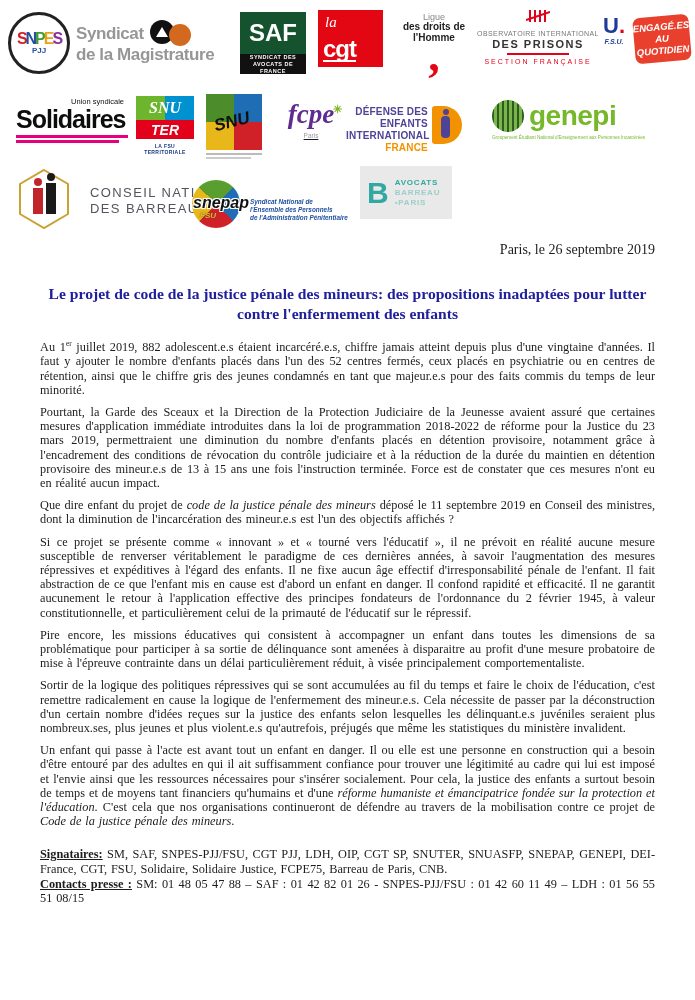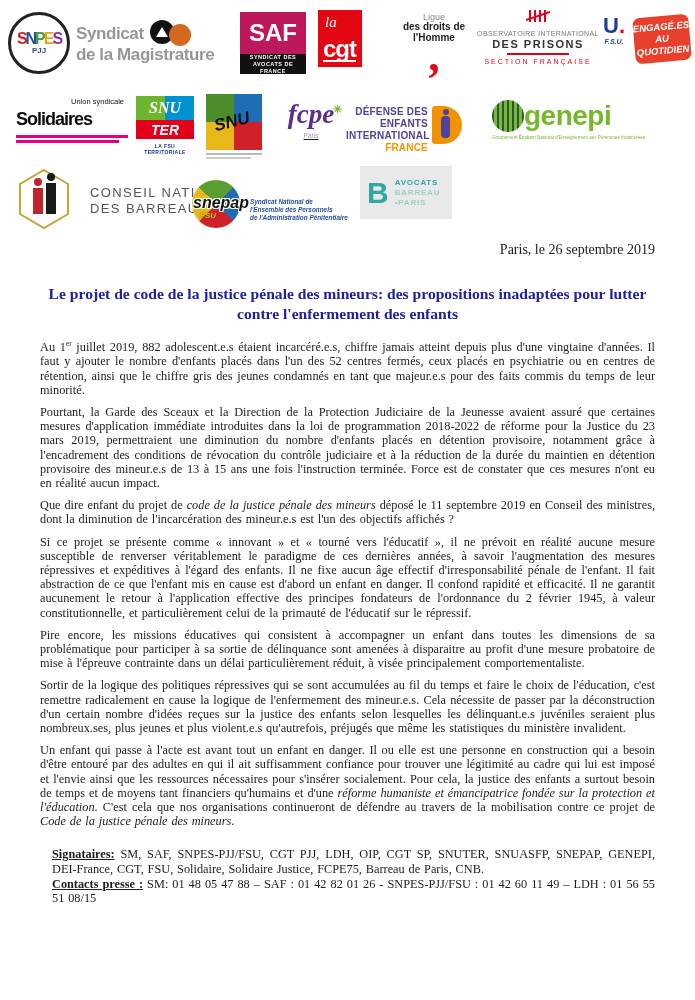--- a/index.html
+++ b/index.html
@@ -23,27 +23,27 @@
   .mag{left:76px;top:20px;width:150px;font-family:"Liberation Sans",sans-serif;font-weight:700;color:#969696;}
   .mag-line1{display:flex;align-items:center;font-size:17px;line-height:17px;letter-spacing:-0.4px;}
   .mag-circles{display:flex;margin-left:6px;}
   .mag-black{width:24px;height:24px;border-radius:50%;background:#111;display:flex;align-items:center;justify-content:center;}
   .mag-tri{width:0;height:0;border-left:6px solid transparent;border-right:6px solid transparent;border-bottom:10px solid #fff;}
   .mag-orange{width:22px;height:22px;border-radius:50%;background:#d2691e;margin-left:-5px;margin-top:4px;}
   .mag-line2{font-size:17px;line-height:18px;letter-spacing:-0.4px;}
 
   
   .saf{left:240px;top:12px;width:66px;font-family:"Liberation Sans",sans-serif;text-align:center;}
-  .saf-red{height:42px;background:#be185d;color:#fff;font-weight:800;font-size:24px;
+  .saf-red{height:42px;background:#14532d;color:#fff;font-weight:800;font-size:24px;
            display:flex;align-items:center;justify-content:center;}
   .saf-black{height:20px;background:#111;color:#fff;font-size:5.5px;font-weight:700;letter-spacing:0.5px;
              display:flex;flex-direction:column;justify-content:center;line-height:7px;}
 
   
-  .cgt{left:318px;top:10px;width:44px;height:57px;background:#e30613;}
+  .cgt{left:318px;top:10px;width:65px;height:57px;background:#e30613;}
   .cgt-la{position:absolute;top:4px;left:7px;color:#fff;font-style:italic;font-size:15px;font-family:"Liberation Serif",serif;}
   .cgt-word{position:absolute;bottom:5px;left:5px;color:#fff;font-family:"Liberation Sans",sans-serif;
             font-weight:800;font-size:24px;letter-spacing:-1px;line-height:22px;border-bottom:2px solid #fff;}
 
   
   .ldh{left:396px;top:12px;width:76px;text-align:center;font-family:"Liberation Sans",sans-serif;color:#222;}
   .ldh-l1{font-size:9px;color:#888;}
   .ldh-l2,.ldh-l3{font-size:10px;font-weight:700;line-height:10.5px;}
   .ldh-comma{font-family:"Liberation Serif",serif;color:#e30613;font-size:46px;font-weight:700;line-height:26px;height:34px;}
 
@@ -61,21 +61,21 @@
   .fsu-dot{color:#e2001a;}
   .fsu-label{font-size:7px;font-weight:700;font-style:italic;color:#1f3b99;}
   .fsu-badge{width:56px;height:46px;background:#e8402d;border-radius:7px;transform:rotate(-5deg);
              color:#fff;font-family:"Liberation Sans",sans-serif;font-style:italic;font-weight:700;font-size:9.5px;
              display:flex;flex-direction:column;align-items:center;justify-content:center;text-align:center;
              line-height:12px;margin-left:3px;margin-top:2px;}
 
   
   .sol{left:16px;top:98px;width:112px;font-family:"Liberation Sans",sans-serif;}
   .sol-top{text-align:right;font-size:7.5px;line-height:8px;color:#111;padding-right:4px;}
-  .sol-main{font-size:18px;font-weight:800;letter-spacing:-1px;color:#0d0d0d;line-height:27px;}
+  .sol-main{font-size:25px;font-weight:800;letter-spacing:-1px;color:#0d0d0d;line-height:27px;}
   .sol-bar1{height:3px;background:#e6007e;margin-top:2px;}
   .sol-bar2{height:3px;background:#e6007e;margin-top:2px;width:92%;}
 
   
   .snuter{left:136px;top:96px;width:58px;text-align:center;font-family:"Liberation Sans",sans-serif;}
   .snuter-top{height:24px;background:linear-gradient(90deg,#6cb52d 0 50%,#0092d0 50% 100%);color:#fff;
               font-family:"Liberation Serif",serif;font-style:italic;font-weight:700;font-size:16px;
               display:flex;align-items:center;justify-content:center;}
   .snuter-mid{height:19px;background:#e2001a;color:#fff;font-weight:700;font-style:italic;font-size:14px;
               display:flex;align-items:center;justify-content:center;}
@@ -105,21 +105,21 @@
   .dei-d{position:absolute;right:4px;top:0;width:30px;height:38px;background:#f39200;border-radius:3px 19px 19px 3px;}
   .dei-sil{position:absolute;left:9px;top:10px;width:9px;height:22px;background:#4f4397;border-radius:4px;}
   .dei-head{position:absolute;left:11px;top:3px;width:6px;height:6px;border-radius:50%;background:#4f4397;}
 
   
   .genepi{left:492px;top:100px;width:170px;}
   .genepi-row{display:flex;align-items:center;}
   .genepi-icon{width:32px;height:32px;border-radius:50%;flex:0 0 32px;
                background:repeating-linear-gradient(90deg,#2e5c1e 0 2px,#79b54a 2px 5px);}
   .genepi-word{font-family:"Liberation Sans",sans-serif;font-weight:700;font-size:28px;color:#76b82a;
-               letter-spacing:-0.5px;line-height:30px;}
+               letter-spacing:-0.5px;margin-left:5px;line-height:30px;}
   .genepi-cap{font-family:"Liberation Sans",sans-serif;font-size:4.6px;color:#76b82a;margin-top:3px;white-space:nowrap;}
 
   
   .cnb{left:16px;top:168px;display:flex;align-items:center;}
   .cnb-text{margin-left:18px;font-family:"Liberation Sans",sans-serif;font-size:13px;color:#54545e;
             letter-spacing:1.4px;line-height:16.5px;}
 
   
   .snepap{left:192px;top:178px;width:160px;height:56px;}
   .snepap-pie{position:absolute;left:0;top:2px;width:48px;height:48px;border-radius:50%;
@@ -139,21 +139,21 @@
   .bp-lines{font-family:"Liberation Sans",sans-serif;font-size:8px;font-weight:700;letter-spacing:0.8px;line-height:10px;}
   .bp-l1{color:#31a8a1;}.bp-l2,.bp-l3{color:#9ccfcb;}
 
   
   #content{position:absolute;left:0;top:236px;width:695px;padding:0 40px;box-sizing:border-box;}
   .date-line{text-align:right;font-size:14px;margin:6px 0 0;}
   .kicker{text-align:center;font-weight:700;font-size:16.5px;letter-spacing:0.2px;margin:13px 0 0;}
   .doc-title{text-align:center;font-weight:700;font-size:15.6px;line-height:20px;color:#20209d;margin:26px 0 13px;}
   .body-text p{font-size:12.3px;line-height:14.2px;text-align:justify;margin:0 0 8px;word-spacing:0.8px;}
   .body-text sup{font-size:60%;}
-  .sign{margin-top:19px;margin-left:12px;}
+  .sign{margin-top:19px;}
   .sign p{margin:0 0 1px;}
   .lbl{font-weight:700;text-decoration:underline;}
 </style>
 </head>
 <body>
 
 <div id="page">
 
   <div id="logo-header">
 

